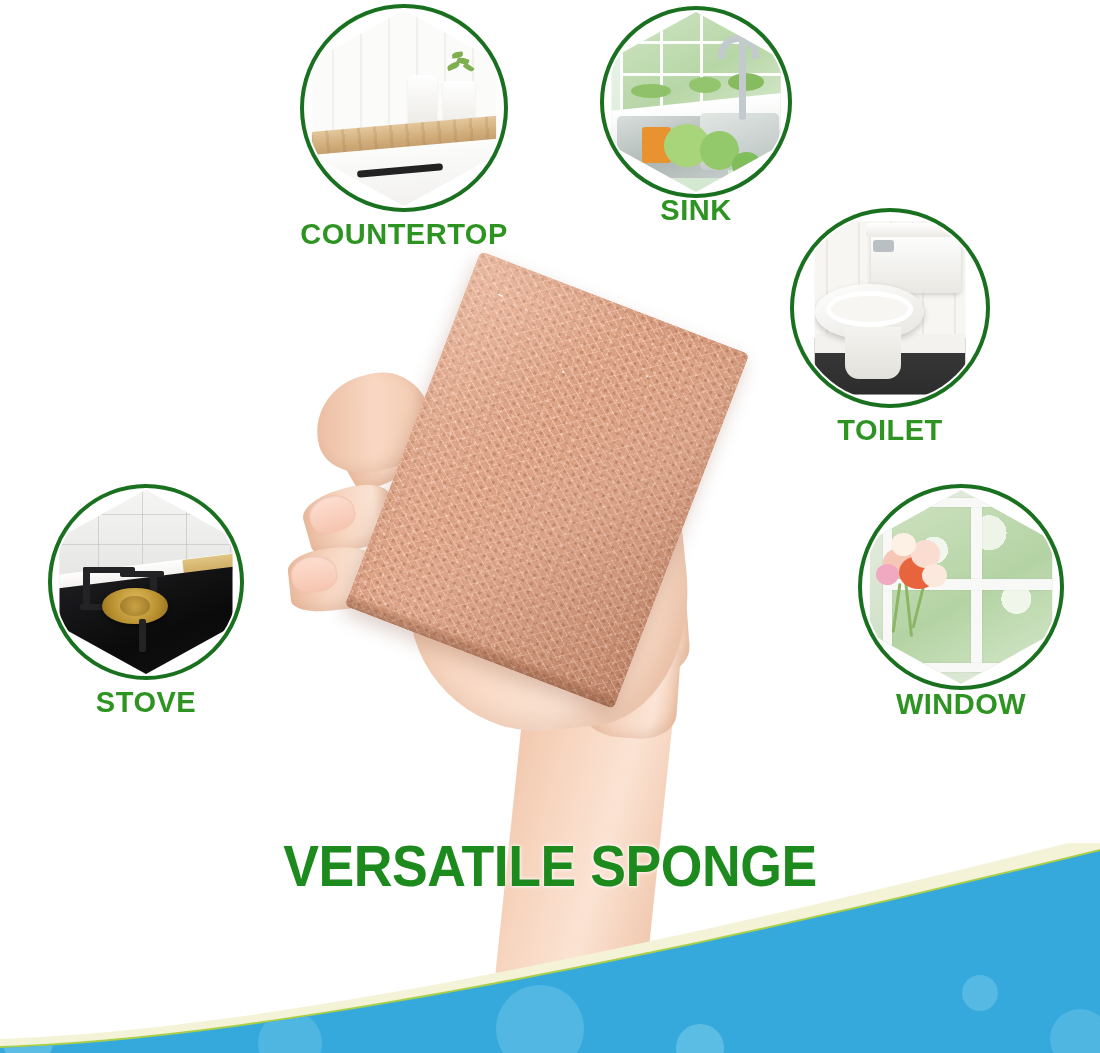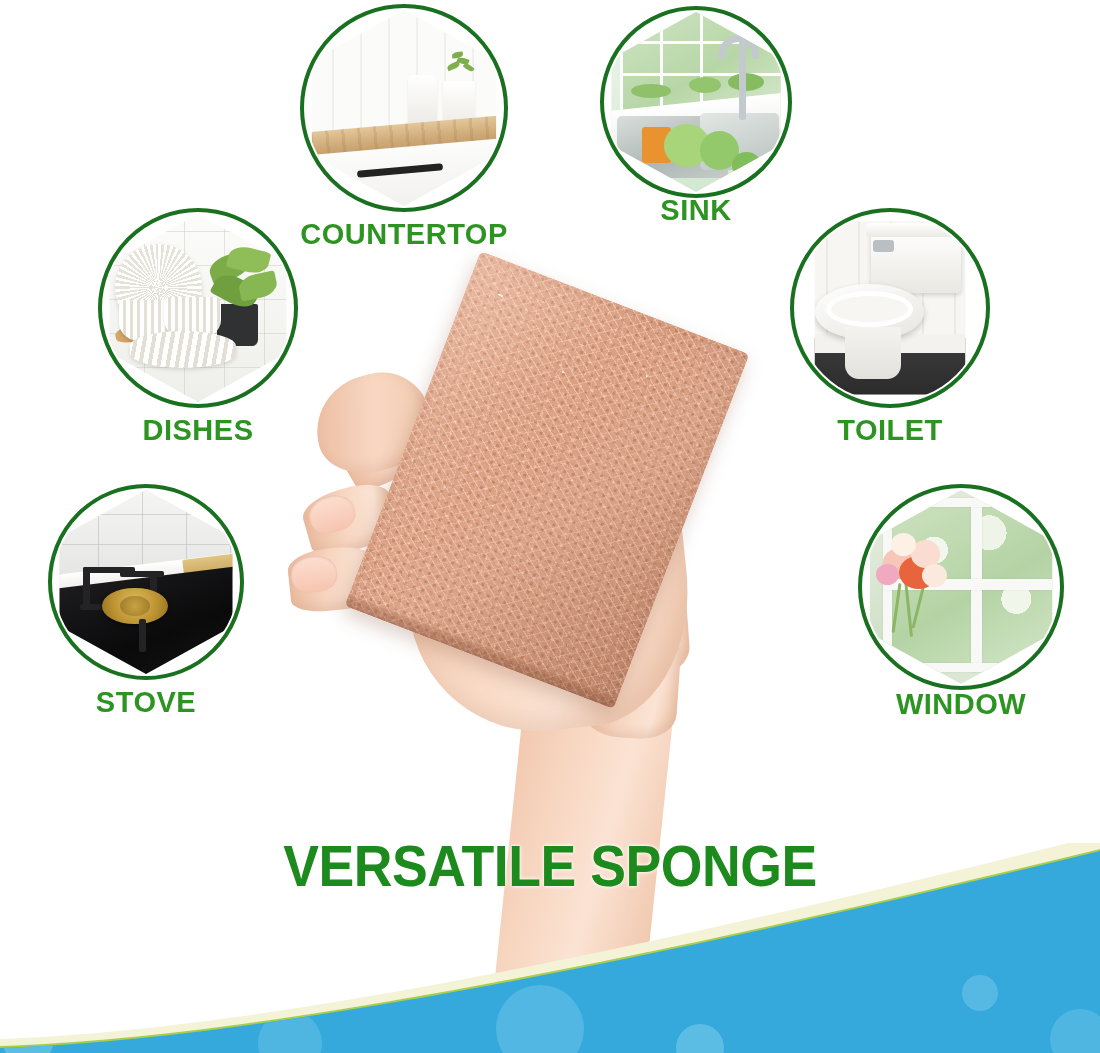--- a/index.html
+++ b/index.html
@@ -302,43 +302,20 @@
             <div class="sk-veg" style="left:32%;top:62%;width:26%;height:24%;background:#a8d47a;"></div>
             <div class="sk-veg" style="left:52%;top:66%;width:22%;height:22%;background:#93c96a;"></div>
             <div class="sk-veg" style="left:70%;top:78%;width:16%;height:14%;background:#7fbe5a;"></div>
           </div>
         </div>
       </div>
     </div>
     <div class="cap" style="top:188px;font-size:29px;">SINK</div>
   </div>
 
-  <div class="badge" style="left:98px;top:208px;width:200px;height:258px;">
-    <div class="ring" style="width:200px;height:200px;">
-      <div class="photo">
-        <div class="inner hexclip">
-          <div class="sc">
-            <div class="dh-bg"></div>
-            <div class="dh-tile"></div>
-            <div class="dh-plate" style="left:6%;top:16%;width:46%;height:46%;"></div>
-            <div class="dh-potdark" style="left:60%;top:48%;width:22%;height:22%;"></div>
-            <div class="leafy" style="left:56%;top:22%;width:22%;height:13%;background:#7cac47;transform:rotate(-20deg);"></div>
-            <div class="leafy" style="left:66%;top:18%;width:22%;height:13%;background:#8fbd57;transform:rotate(14deg);"></div>
-            <div class="leafy" style="left:58%;top:34%;width:24%;height:14%;background:#6f9f3e;transform:rotate(28deg);"></div>
-            <div class="leafy" style="left:72%;top:32%;width:20%;height:13%;background:#86b752;transform:rotate(-12deg);"></div>
-            <div class="dh-wood" style="left:6%;top:58%;width:26%;height:9%;transform:rotate(-14deg);"></div>
-            <div class="dh-bowl" style="left:8%;top:46%;width:28%;height:22%;"></div>
-            <div class="dh-bowl" style="left:32%;top:44%;width:30%;height:23%;"></div>
-            <div class="dh-tray" style="left:14%;top:62%;width:56%;height:20%;"></div>
-          </div>
-        </div>
-      </div>
-    </div>
-    <div class="cap" style="top:206px;font-size:29px;">DISHES</div>
-  </div>
 
   <div class="badge" style="left:790px;top:208px;width:200px;height:258px;">
     <div class="ring" style="width:200px;height:200px;">
       <div class="photo">
         <div class="inner sqclip">
           <div class="sc">
             <div class="tl-bg"></div>
             <div class="tl-wall"></div>
             <div class="tl-floor"></div>
             <div class="tl-base"></div>

